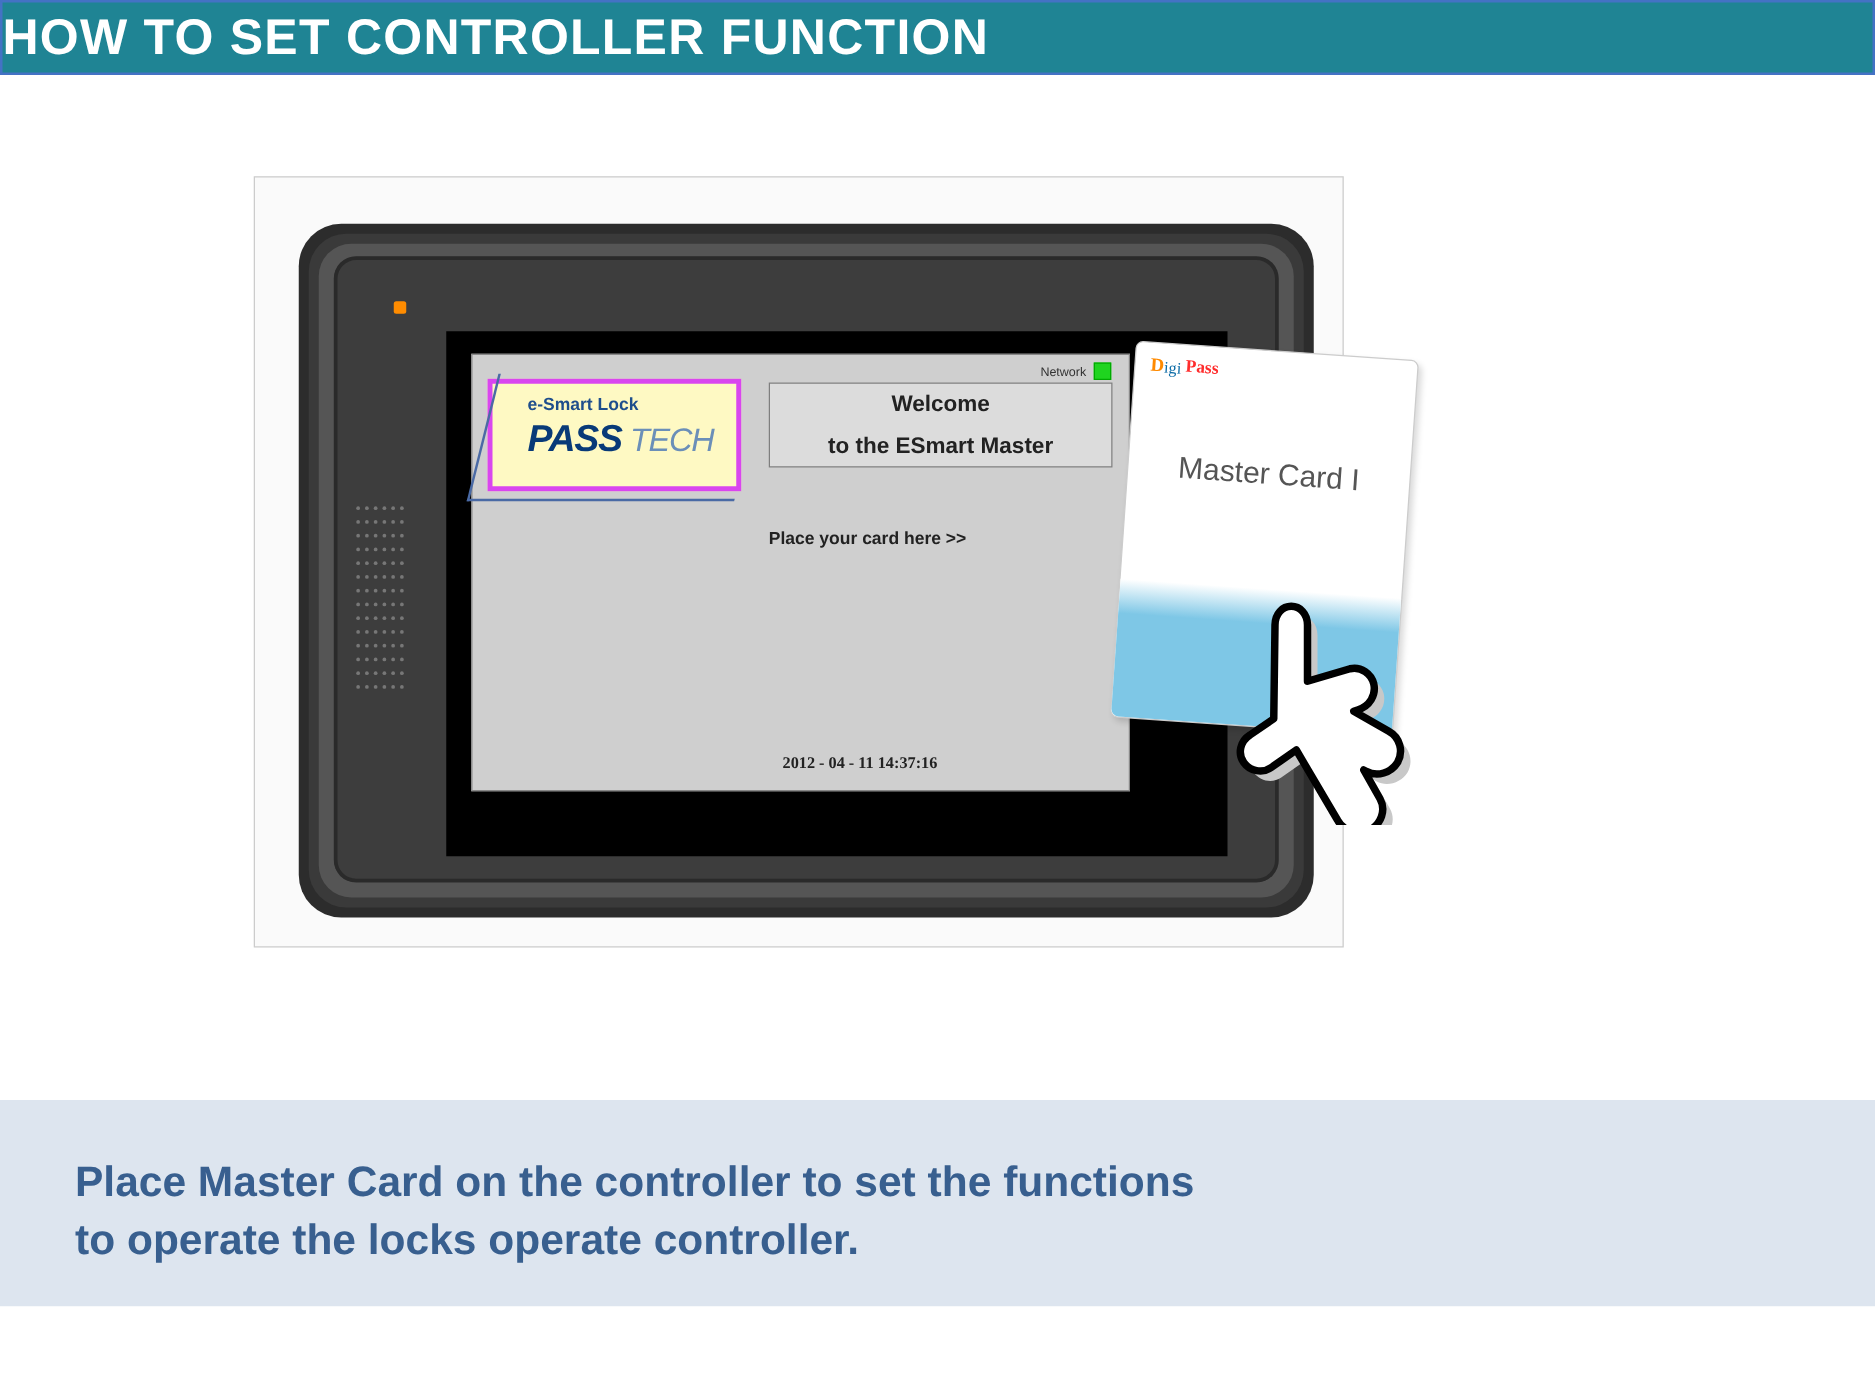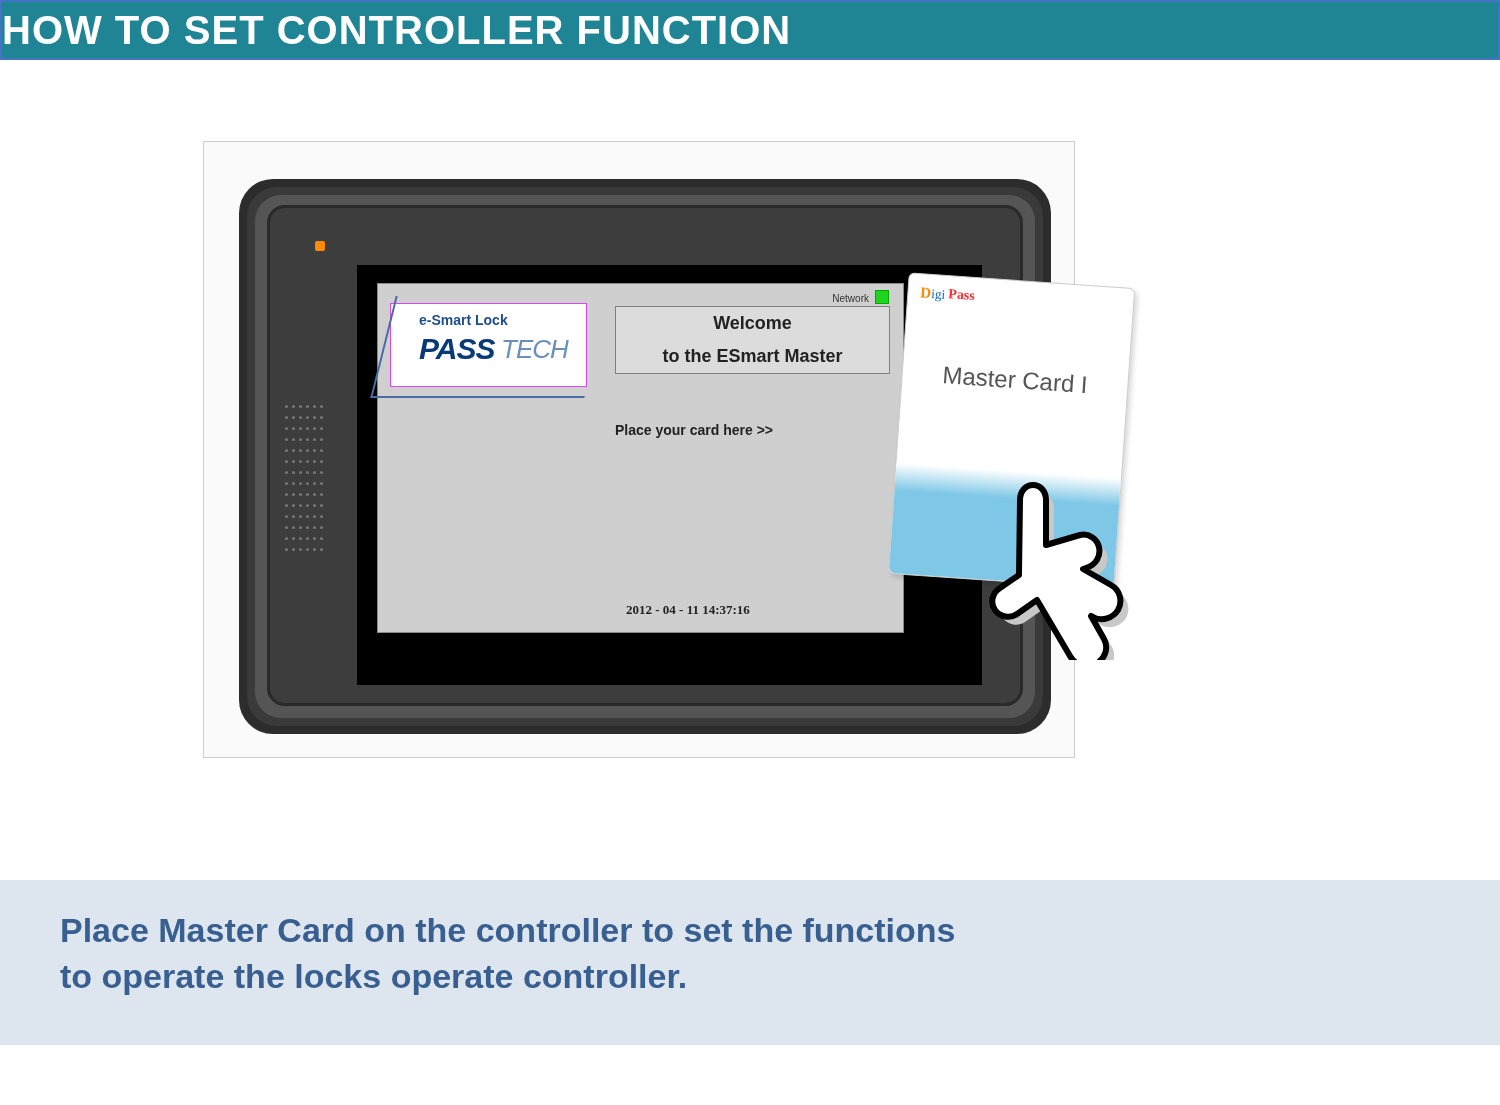--- a/index.html
+++ b/index.html
@@ -14,21 +14,21 @@
   .dev-face{position:absolute;left:28px;top:26px;right:28px;bottom:28px;background:#3d3d3d;border-radius:18px;box-shadow:inset 0 0 0 3px #2a2a2a}
   .camera{position:absolute;right:44px;top:48%;width:20px;height:20px;border-radius:50%;background:#000;box-shadow:0 0 0 3px #222}
   .led{position:absolute;left:48px;top:36px;width:10px;height:10px;background:#ff8c00;border-radius:2px}
   .speaker{position:absolute;left:18px;top:200px;width:40px;height:155px}
   .speaker .row{height:6px;margin-bottom:5px;display:flex;gap:4px}
   .speaker .dot{width:3px;height:3px;background:#777;border-radius:50%}
   .screen-black{position:absolute;left:90px;top:60px;width:625px;height:420px;background:#000}
 
   
   .app{position:absolute;left:110px;top:78px;width:525px;height:348px;background:#cfcfcf;border:1px solid #888}
-  .logo-box{position:absolute;left:12px;top:19px;width:195px;height:82px;border:1px solid #d946ef;background:#ffffff}
+  .logo-box{position:absolute;left:12px;top:19px;width:195px;height:82px;border:4px solid #d946ef;background:#fef9c3}
   .logo-par{position:absolute;left:-8px;top:-8px;width:212px;height:100px;transform:skew(-14deg);border-left:2px solid #4a6aa5;border-bottom:2px solid #4a6aa5}
   .logo-t1{font-family:Arial;color:#1e4e8c;font-weight:600;font-size:14px;position:absolute;left:28px;top:8px}
   .logo-pass{position:absolute;left:28px;top:28px;font-family:Arial;font-weight:900;font-style:italic;font-size:30px;color:#083a78;letter-spacing:-1px}
   .logo-tech{position:absolute;left:110px;top:30px;font-family:Arial;font-style:italic;font-size:26px;color:#6b8fb8;letter-spacing:-1px}
 
   .network{position:absolute;right:14px;top:6px;font-size:10px;color:#333;display:flex;align-items:flex-end;gap:6px}
   .net-dot{width:12px;height:12px;background:#1fd41f;border:1px solid #0a0}
 
   .welcome{position:absolute;left:237px;top:22px;width:273px;height:66px;background:#dcdcdc;border:1px solid #7f7f7f;text-align:center;font-family:Arial;font-weight:700;color:#222;display:flex;flex-direction:column;justify-content:center;gap:12px;font-size:18px}
 
@@ -41,21 +41,21 @@
   .card-bottom{position:absolute;left:0;bottom:0;width:100%;height:110px;background:linear-gradient(to top,#7ec7e6 75%,#fff 100%);border-radius:0 0 6px 6px}
   .card-d{position:absolute;left:12px;top:10px;font-family:"Comic Sans MS",cursive;font-weight:700;font-size:15px;color:#ff8a00}
   .card-igi{position:absolute;left:23px;top:11px;font-family:"Comic Sans MS",cursive;font-size:13px;color:#0a6aa5}
   .card-pass{position:absolute;left:40px;top:10px;font-family:"Comic Sans MS",cursive;font-weight:700;font-size:14px;color:#ff2d2d}
   .card-title{position:absolute;width:100%;top:85px;text-align:center;font-family:Arial;font-size:24px;color:#555}
 
   .hand{position:absolute;left:970px;top:480px;width:180px;height:180px}
 
   
   .footer{position:absolute;left:0;top:880px;width:1500px;height:165px;background:#dde5ef}
-  .footer p{margin:0;padding:28px 0 0 60px;color:#385f8f;font-weight:700;font-size:34px;line-height:1.35}
+  .footer p{margin:0;padding:44px 0 0 60px;color:#385f8f;font-weight:700;font-size:34px;line-height:1.35}
 </style>
 </head>
 <body>
 
 <div class="title-bar">
   <span>HOW TO SET CONTROLLER FUNCTION</span>
 </div>
 
 <div class="stage">
   <div class="dev-outer">

